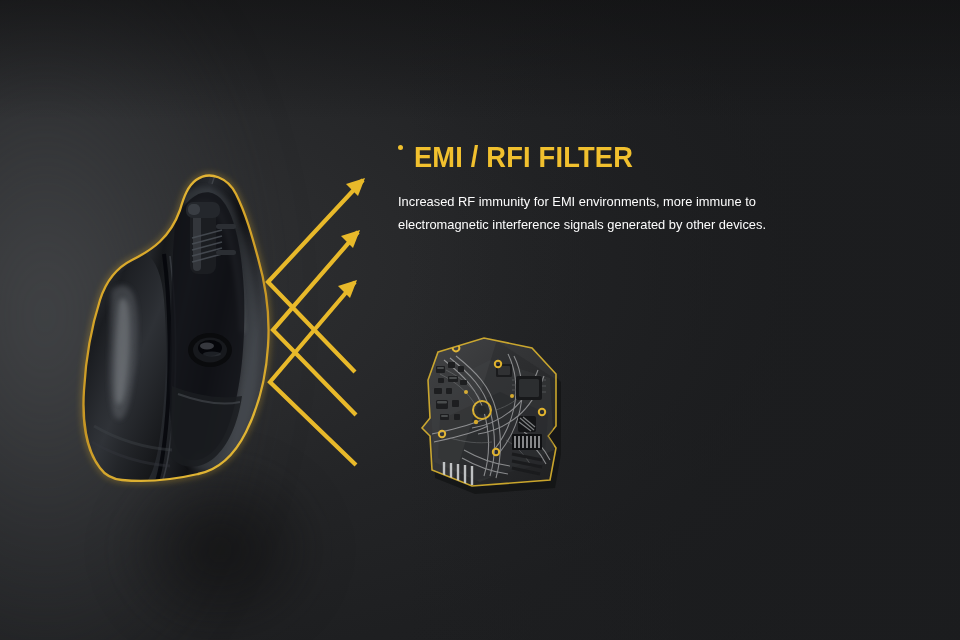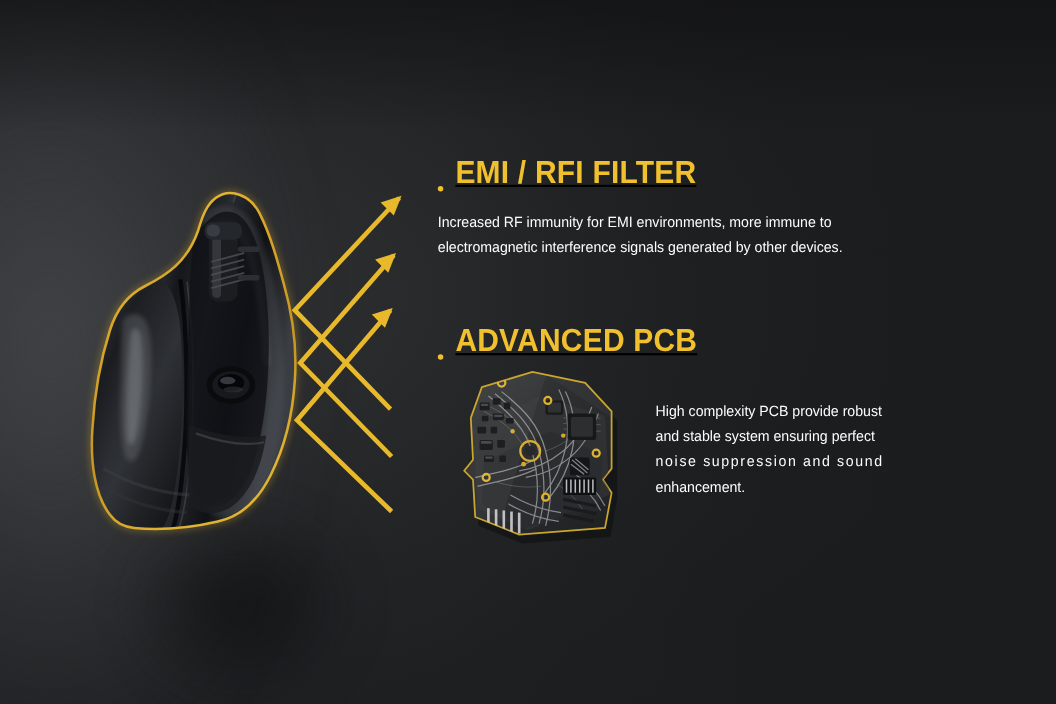--- a/index.html
+++ b/index.html
@@ -53,21 +53,21 @@
 
   
   .pcb { position:absolute; left:420px; top:330px; width:152px; height:162px; }
   .pcb svg { display:block; overflow:visible; }
 
   
   .block { position:absolute; }
   .block-emi  { left:398px; top:143px; width:452px; }
   .block-pcb  { left:398px; top:296px; width:452px; }
 
-  .head-row { display:flex; align-items:flex-end;text-decoration:underline; }
+  .head-row { display:flex; align-items:flex-start; }
   .bullet {
     width:5px; height:5px; border-radius:50%;
     background:#f0c02e; flex:0 0 auto; margin-right:11px;
     position:relative; top:2px;
   }
   .heading {
     font-family:"Liberation Sans Narrow","Liberation Sans","DejaVu Sans Condensed",sans-serif;
     font-weight:700;
     font-size:29px;
     letter-spacing:.2px;
@@ -401,28 +401,14 @@
     <div class="head-row">
       <span class="bullet"></span>
       <span class="heading">EMI / RFI FILTER</span>
     </div>
     <div class="body-text body-emi">
       <p>Increased RF immunity for EMI environments, more immune to</p>
       <p>electromagnetic interference signals generated by other devices.</p>
     </div>
   </div>
 
-  <div class="block block-pcb">
-    <div class="head-row">
-      <span class="bullet"></span>
-      <span class="heading">ADVANCED PCB</span>
-    </div>
-    <div class="pcb-body-wrap">
-      <div class="body-text body-pcb">
-        <p>High complexity PCB provide robust</p>
-        <p>and stable system ensuring perfect</p>
-        <p class="spread">noise suppression and sound</p>
-        <p>enhancement.</p>
-      </div>
-    </div>
-  </div>
 
 </div>
 
 </body></html>

